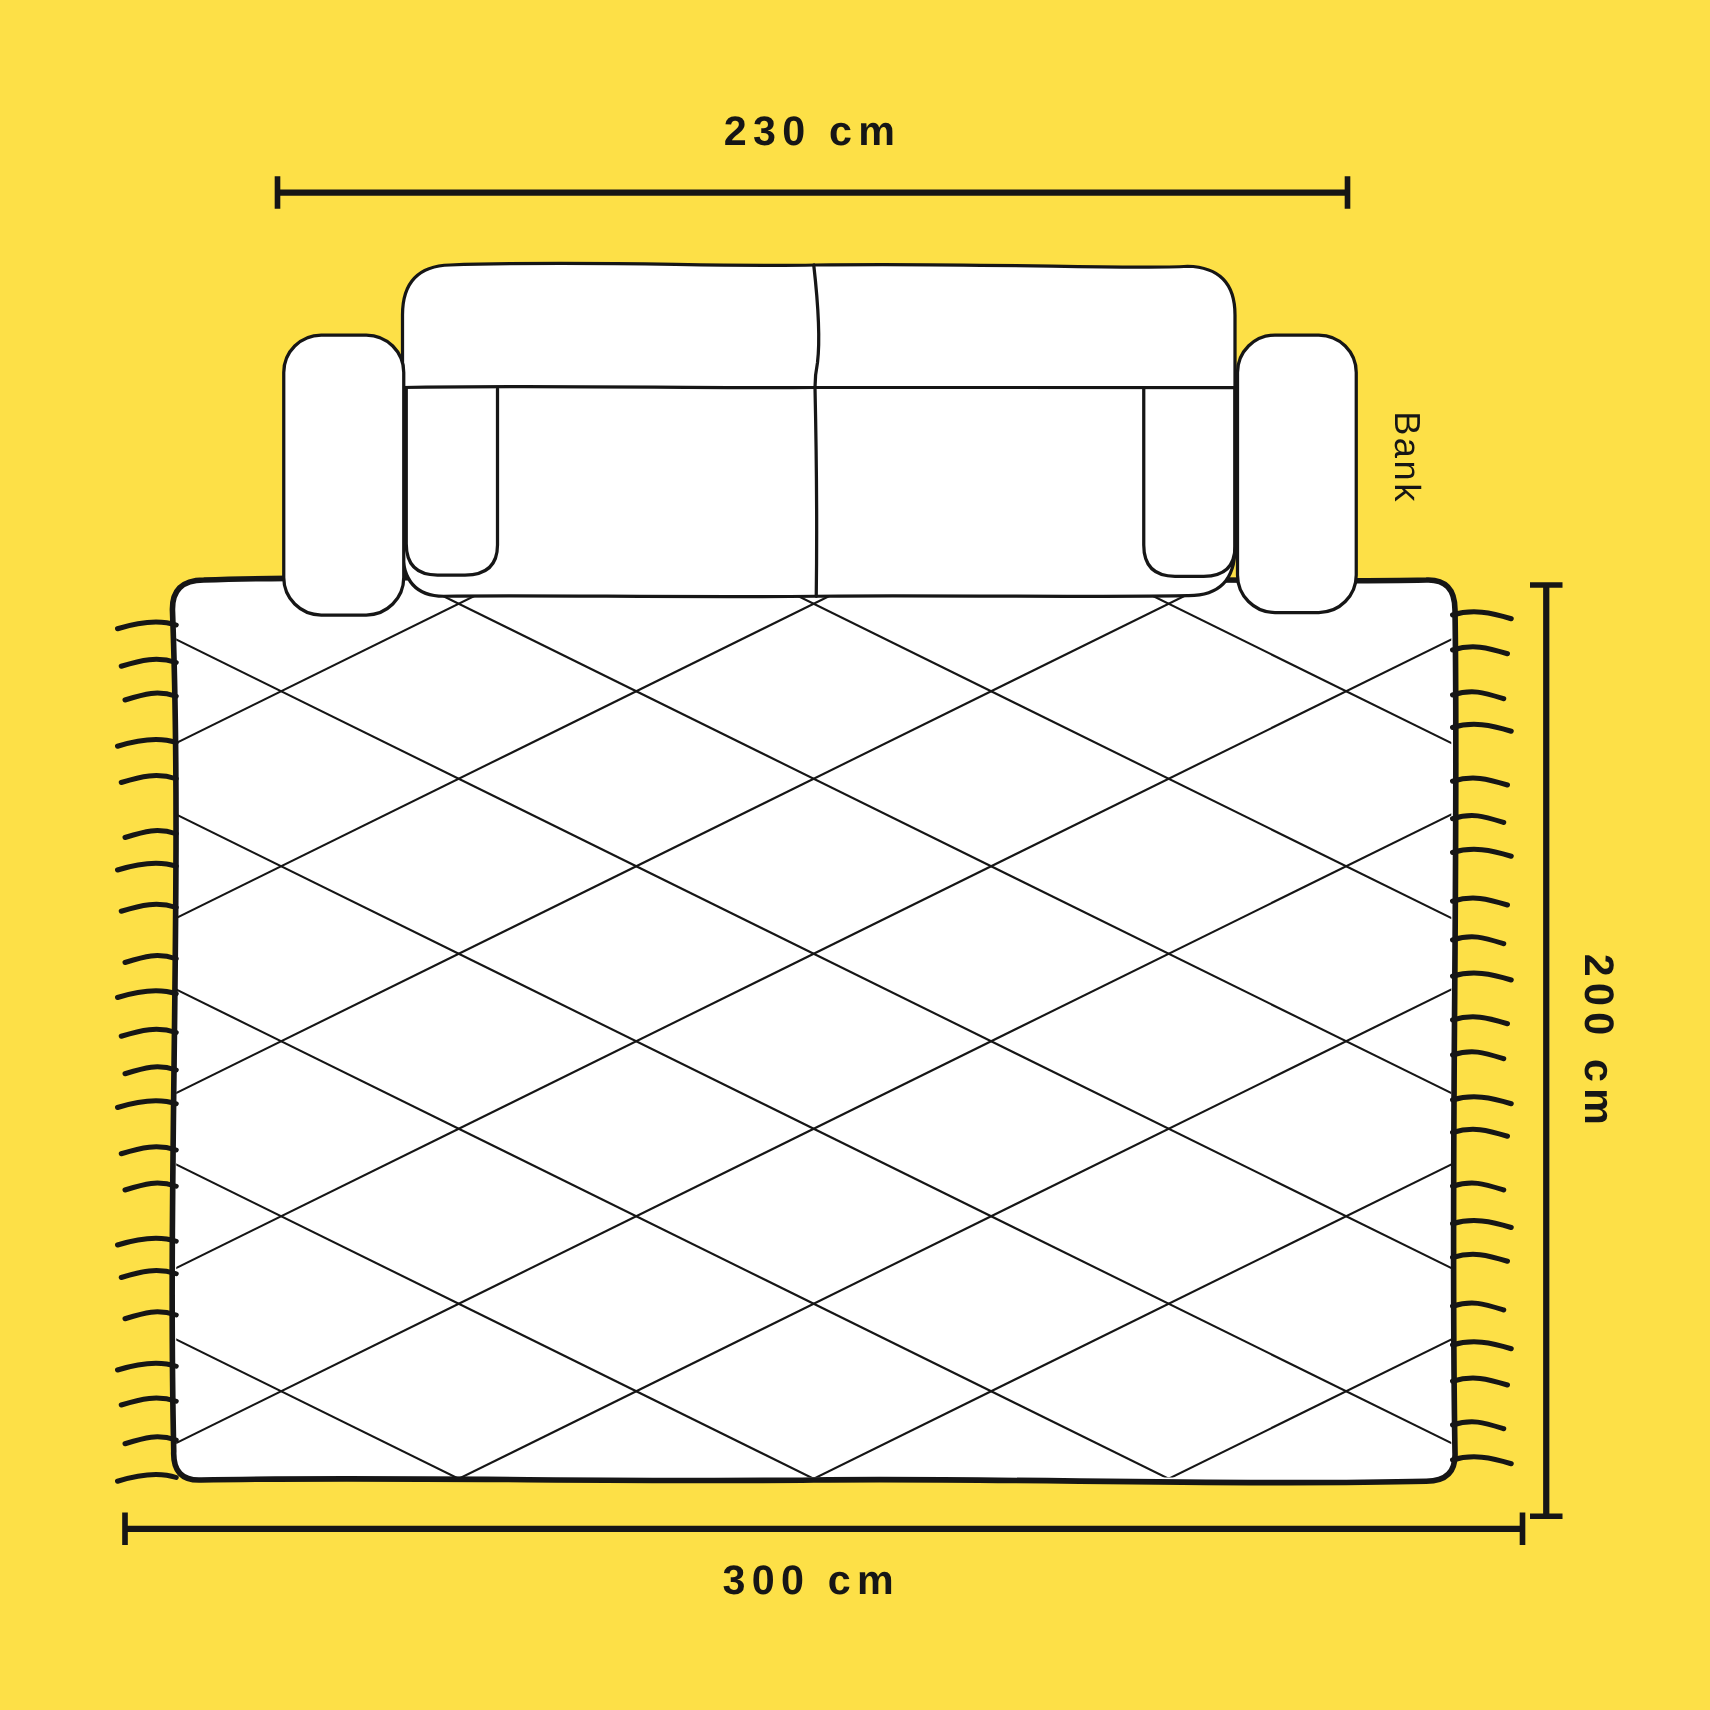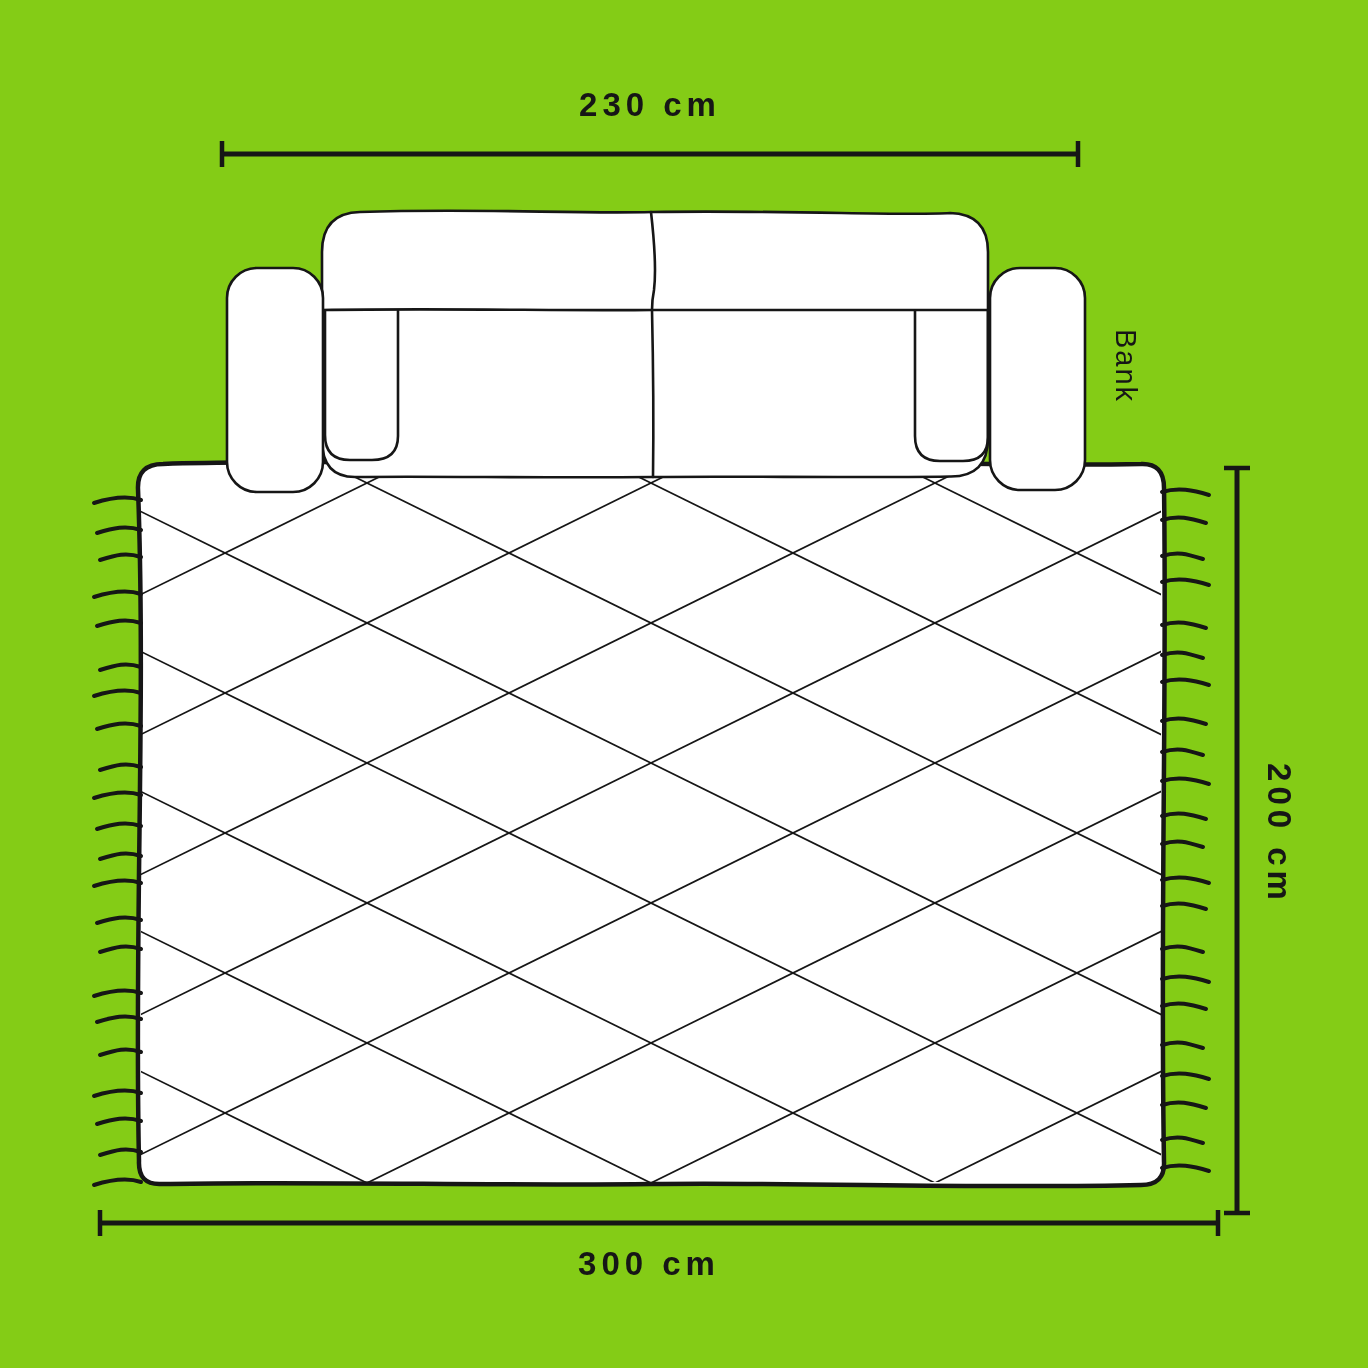--- a/index.html
+++ b/index.html
@@ -1,16 +1,16 @@
 <!DOCTYPE html>
 <html><head>
 <meta charset="utf-8">
 <style>
   html,body{margin:0;padding:0;background:#ffffff;}
-  .stage{width:1368px;height:1368px;position:relative;overflow:hidden;background:#84cc16;}
+  .stage{width:1368px;height:1368px;position:relative;overflow:hidden;background:#fde047;}
   svg{display:block;}
   .stroked{stroke:#161616;}
   .rug-border{fill:#ffffff;stroke-width:4.5;stroke-linecap:round;}
   .lattice line{stroke-width:1.7;fill:none;}
   .fringe path{stroke-width:4;fill:none;stroke-linecap:round;}
   .sofa-fill{fill:#ffffff;stroke-width:2.6;stroke-linejoin:round;}
   .sofa-line{fill:none;stroke-width:2.6;stroke-linecap:round;}
   .dim-line{stroke-width:5;stroke-linecap:butt;fill:none;}
   .dim-tick{stroke-width:4.5;stroke-linecap:butt;fill:none;}
   text{stroke:none;}

